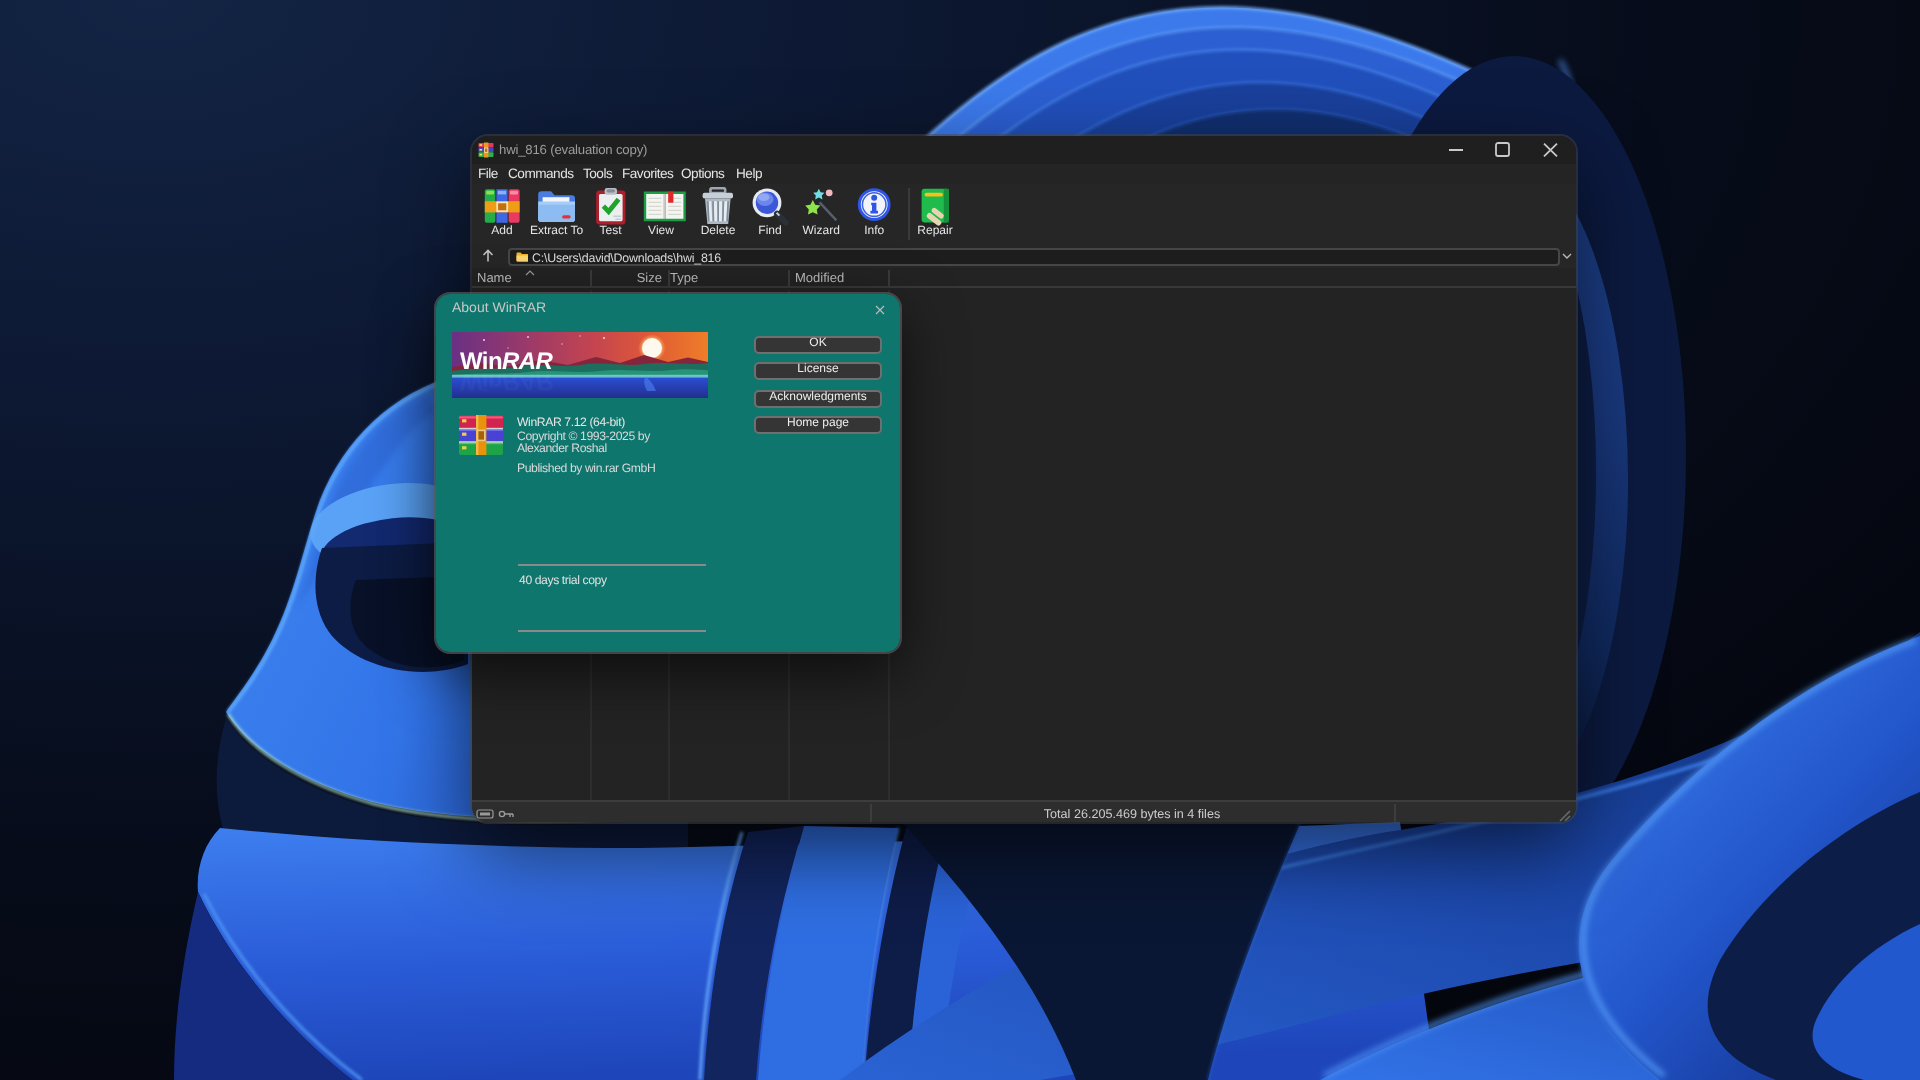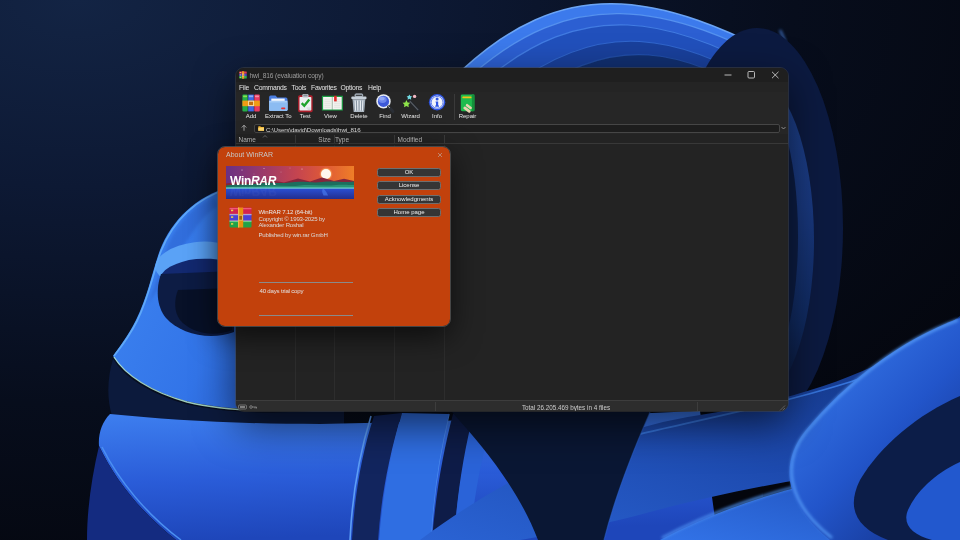--- a/index.html
+++ b/index.html
@@ -322,21 +322,21 @@
     </svg>
     <div class="abs" style="left:230px;top:2.6px;width:200px;text-align:center;font-size:6.3px;color:#cccccc;">Total 26.205.469 bytes in 4 files</div>
     <div class="abs" style="left:199px;top:1px;width:1px;height:9px;background:#3d3d3d;"></div>
     <div class="abs" style="left:461px;top:1px;width:1px;height:9px;background:#3d3d3d;"></div>
     <svg class="abs" style="left:543px;top:4px;" width="7" height="6" viewBox="0 0 7 6">
           <path d="M 6,0.5 L 1,5.5 M 6,3 L 3.5,5.5" stroke="#6a6a6a" stroke-width="0.8"></path>
         </svg>
   </div>
 </div>
 
-<div id="dlg" class="abs" style="left:218px;top:147px;width:232px;height:179px;background:#c2410c;border-radius:7px;box-shadow:0 10px 30px rgba(0,0,0,0.65);outline:1px solid rgba(90,90,90,0.7);overflow:hidden;">
+<div id="dlg" class="abs" style="left:218px;top:147px;width:232px;height:179px;background:#0f766e;border-radius:7px;box-shadow:0 10px 30px rgba(0,0,0,0.65);outline:1px solid rgba(90,90,90,0.7);overflow:hidden;">
   <div class="abs" style="left:8px;top:4px;font-size:7px;color:#c7c7c7;">About WinRAR</div>
   <svg class="abs" style="left:218px;top:3.5px;" width="8" height="8" viewBox="0 0 16 16">
         <path d="M 4,4 L 12,12 M 12,4 L 4,12" stroke="#bdbdbd" stroke-width="1.1"></path>
       </svg>
 
   <svg class="abs" style="left:8px;top:19px;" width="128" height="33" viewBox="0 0 128 33">
     <defs>
       <linearGradient id="sky" x1="0" y1="0" x2="1" y2="0">
         <stop offset="0%" stop-color="#693084"></stop>
         <stop offset="30%" stop-color="#9c3a68"></stop>

